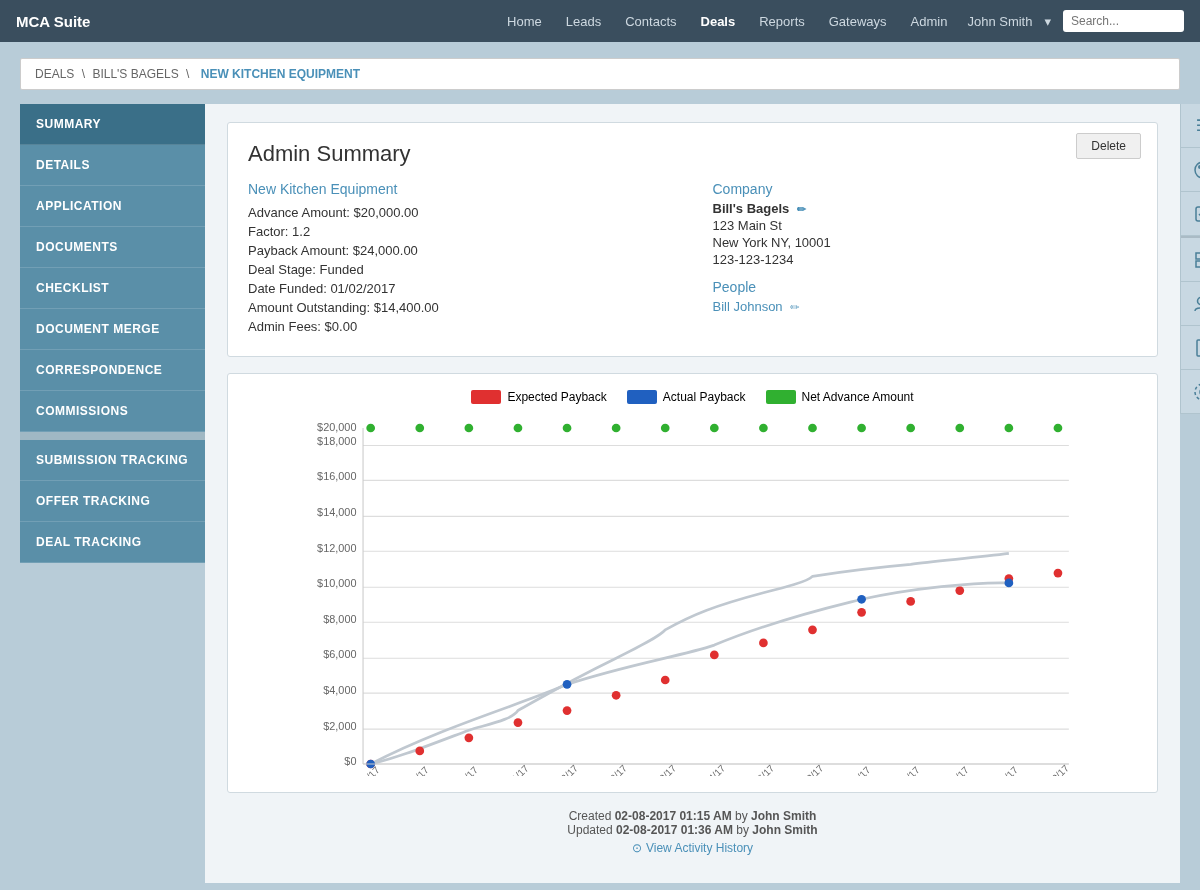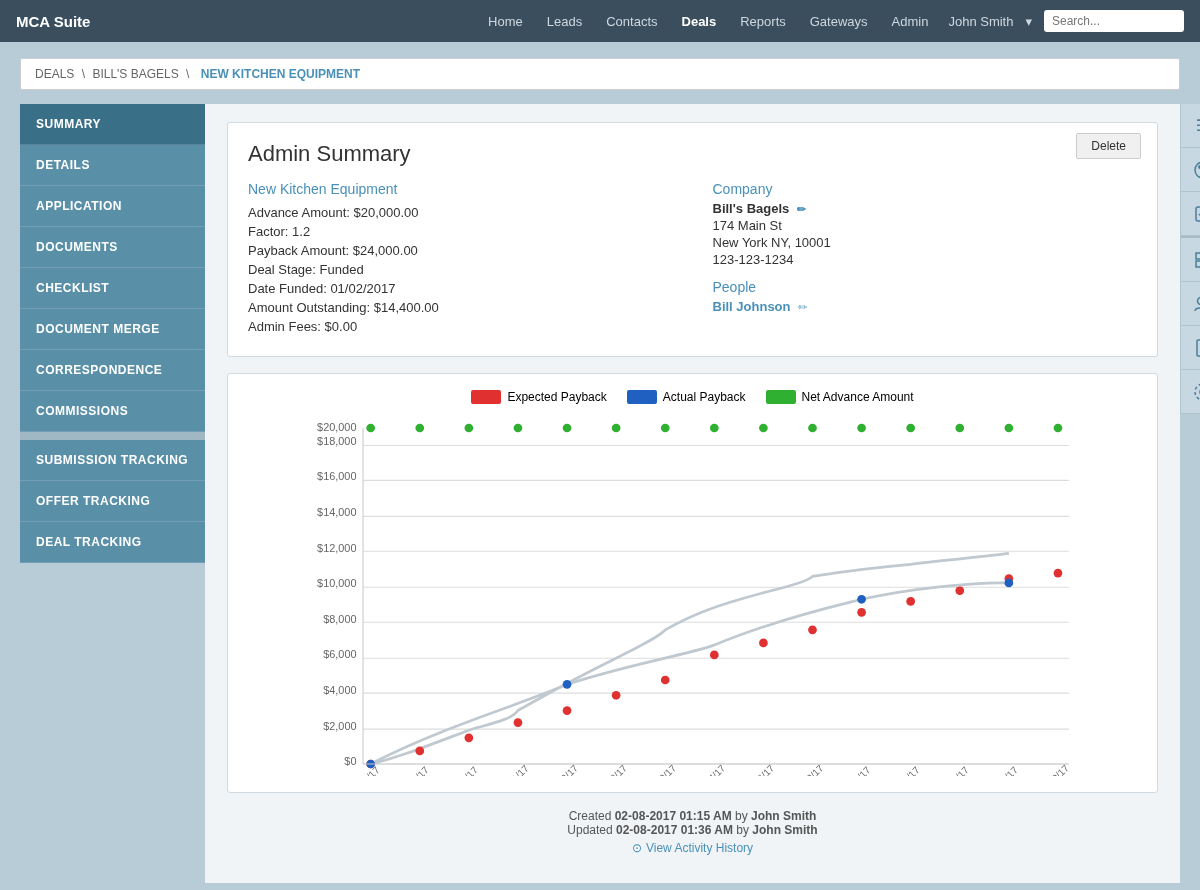--- a/index.html
+++ b/index.html
@@ -41,21 +41,21 @@
       margin-right: 12px;
       color: #cdd8e0;
       font-size: 13px;
     }
     .top-nav .search-box {
       background: #fff;
       border: none;
       border-radius: 3px;
       padding: 4px 8px;
       font-size: 12px;
-      width: 140px;
+      width: 121px;
       color: #333;
     }
 
     
     .main-wrapper {
       padding: 16px 20px;
     }
 
     
     .breadcrumb {
@@ -198,21 +198,21 @@
       color: #4a90b8;
       text-decoration: none;
       font-size: 14px;
       display: block;
       margin-top: 12px;
       margin-bottom: 4px;
     }
     .person-name {
       color: #4a90b8;
       font-size: 13px;
-      font-weight: 700;
+      font-weight: 400;
     }
     .edit-icon {
       color: #4a90b8;
       font-size: 11px;
       margin-left: 4px;
     }
 
     
     .chart-card {
       background: #fff;
@@ -330,21 +330,21 @@
             <div class="summary-field">Date Funded: 01/02/2017</div>
             <div class="summary-field">Amount Outstanding: $14,400.00</div>
             <div class="summary-field">Admin Fees: $0.00</div>
           </div>
           <div class="summary-right">
             <a href="#" class="company-link">Company</a>
             <div class="company-name">
               <span>Bill's Bagels</span>
               <span class="edit-icon">✏</span>
             </div>
-            <div class="company-addr">174 Main St</div>
+            <div class="company-addr">123 Main St</div>
             <div class="company-addr">New York NY, 10001</div>
             <div class="company-addr">123-123-1234</div>
             <a href="#" class="people-link">People</a>
             <div>
               <span class="person-name">Bill Johnson</span>
               <span class="edit-icon">✏</span>
             </div>
           </div>
         </div>
       </div>

